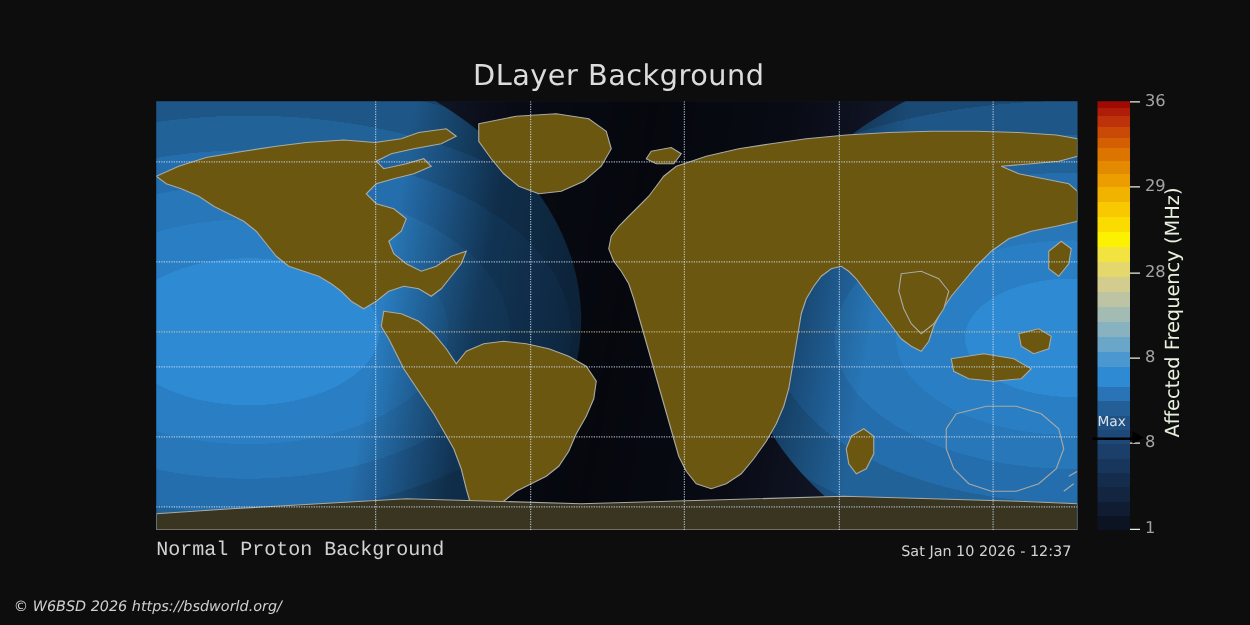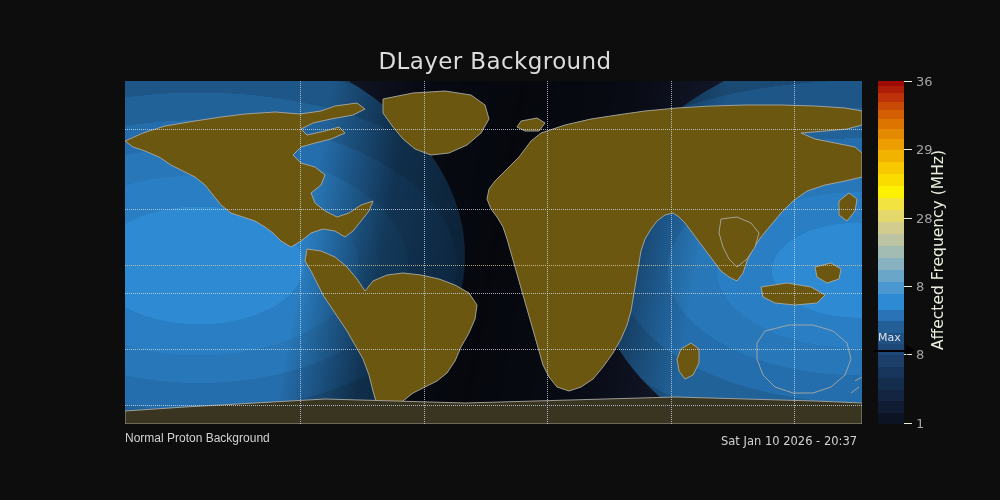--- a/index.html
+++ b/index.html
@@ -170,22 +170,22 @@
   .max-head{
     position:absolute;left:36px;top:13px;width:0;height:0;
     border-top:5px solid transparent;
     border-bottom:5px solid transparent;
     border-left:9px solid #000;
   }
 
   
   .note{
     position:absolute;left:125px;
-    color:#d2d2d2;font-size:12px;
-    font-family:Liberation Sans, sans-serif;
+    color:#d2d2d2;font-size:16px;
+    font-family:Liberation Mono, monospace;
   }
   .note.n1{top:431px;}
   .note.n2{top:445px;}
   .stamp{
     position:absolute;left:721px;top:434px;
     color:#d2d2d2;font-size:11.5px;
     font-family:"DejaVu Sans", sans-serif;
   }
   .copy{
     position:absolute;left:11px;top:478px;
@@ -294,15 +294,16 @@
 
   <div class="cb-title">Affected Frequency (MHz)</div>
 
   <div class="max-wrap">
     <div class="max-lab">Max</div>
     <div class="max-arrow"></div>
     <div class="max-head"></div>
   </div>
 
   <div class="note n1">Normal Proton Background</div>
-  <div class="stamp">Sat Jan 10 2026 - 20:37</div>
+  <div class="stamp">Sat Jan 10 2026 - 12:37</div>
+  <div class="copy">© W6BSD 2026 https://bsdworld.org/</div>
 
 </div>
 
 </body></html>

